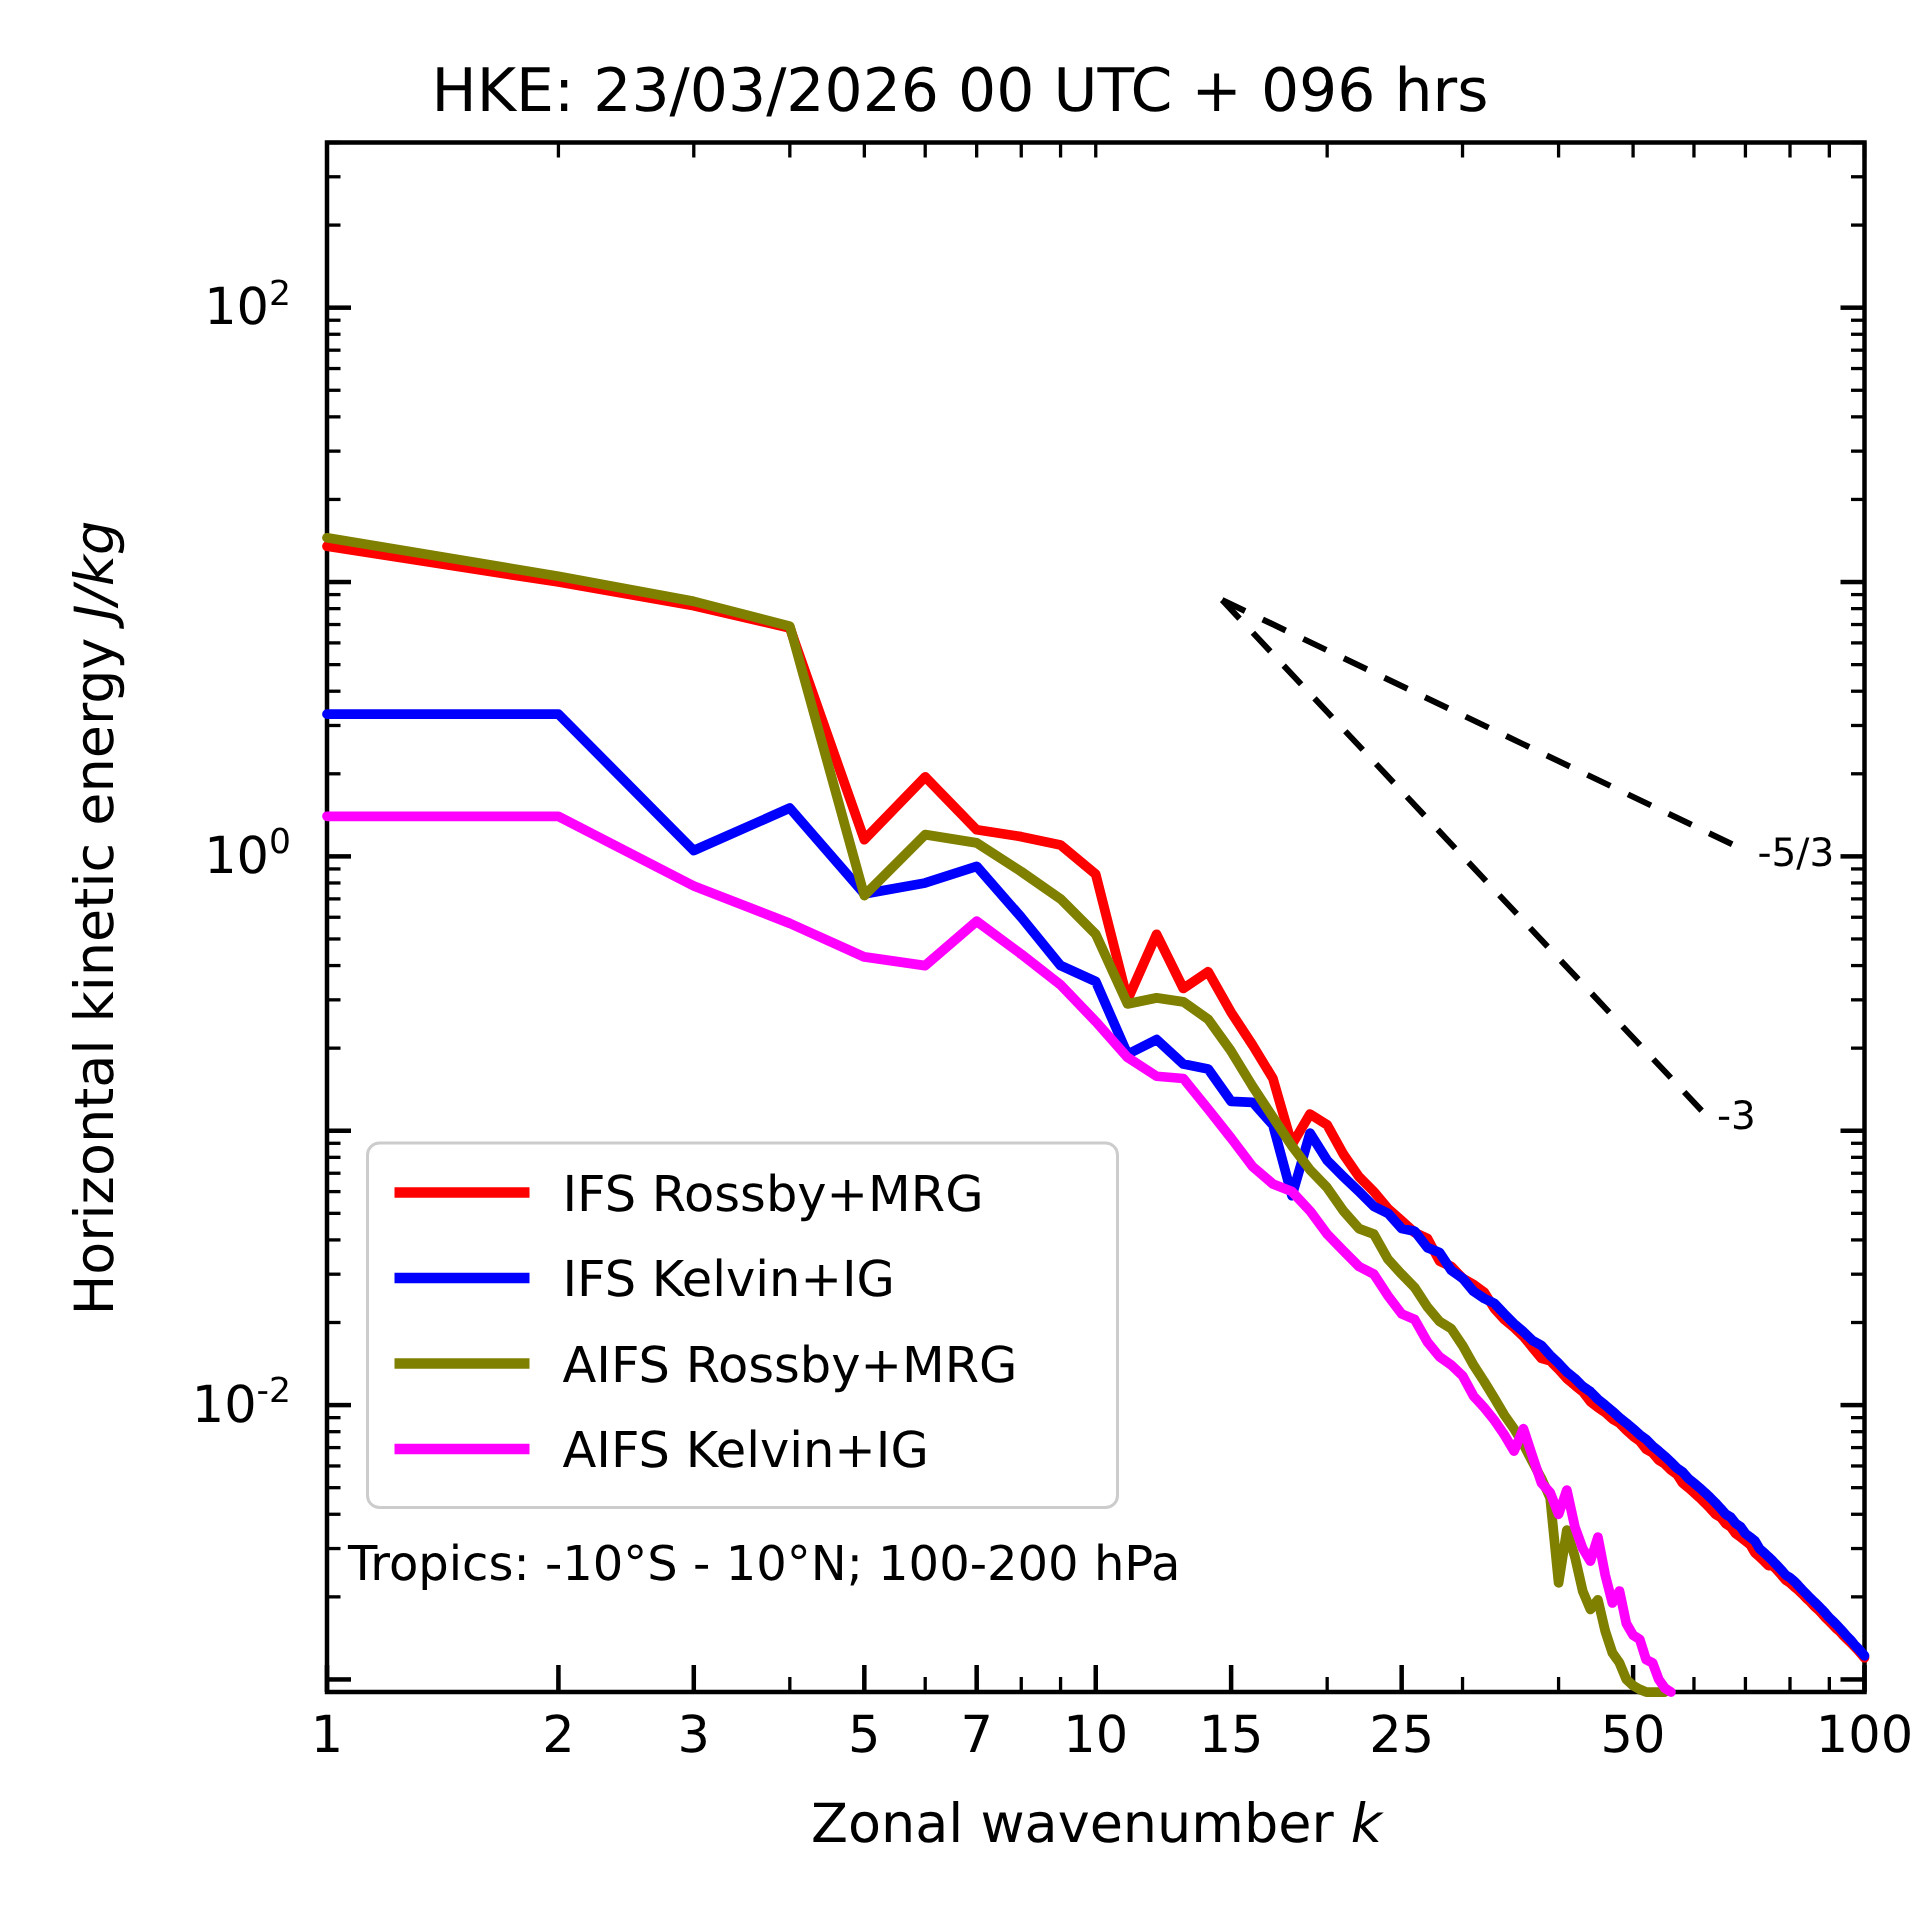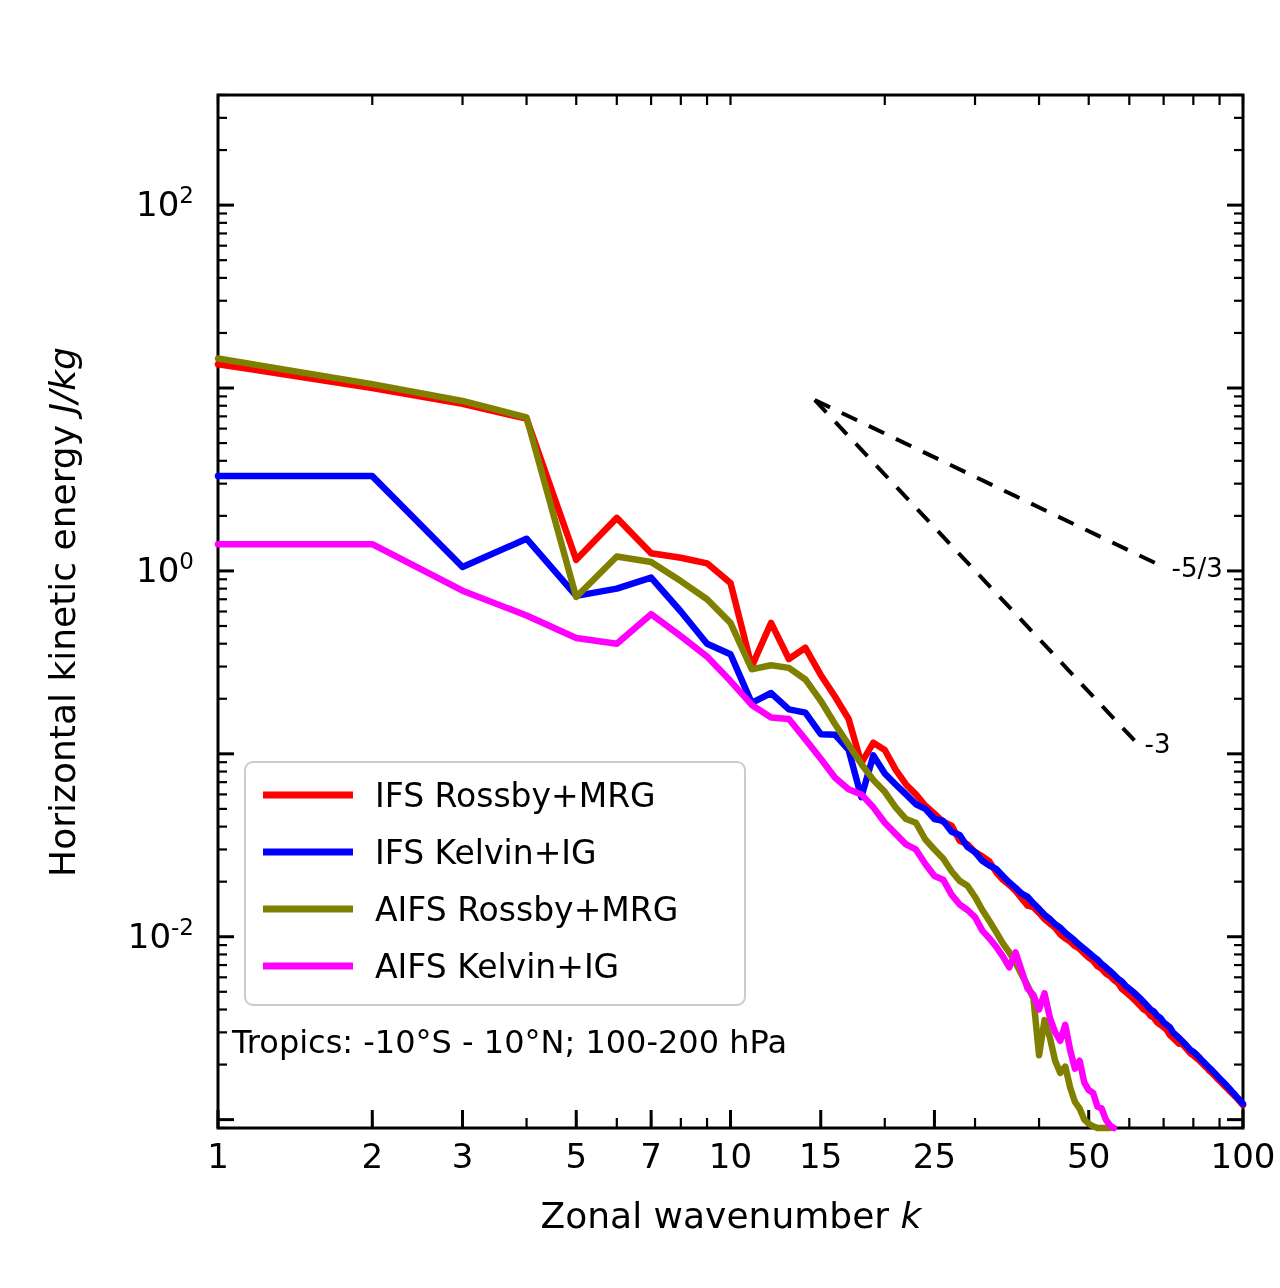--- a/index.html
+++ b/index.html
@@ -58,20 +58,21 @@
     font-size: 33px;
     fill: #000000;
     font-family: "DejaVu Sans", sans-serif;
   }
 </style>
 </head>
 <body>
 
 <div id="figure">
 
+  <div id="chart-title">HKE: 23/03/2026 00 UTC + 096 hrs</div>
 
   <svg id="plot-svg" width="1280" height="1288">
 
     <rect id="axes-frame" x="218" y="95" width="1025" height="1033" fill="#ffffff" stroke="#000000" stroke-width="3"></rect>
 
     <g id="y-ticks-group">
         <line x1="218" y1="1128" x2="227" y2="1128" stroke="#000" stroke-width="2.2"></line>
         <line x1="1243" y1="1128" x2="1234" y2="1128" stroke="#000" stroke-width="2.2"></line>
         <line x1="218" y1="1119.6308400721598" x2="234" y2="1119.6308400721598" stroke="#000" stroke-width="3"></line>
         <line x1="1243" y1="1119.6308400721598" x2="1227" y2="1119.6308400721598" stroke="#000" stroke-width="3"></line>

